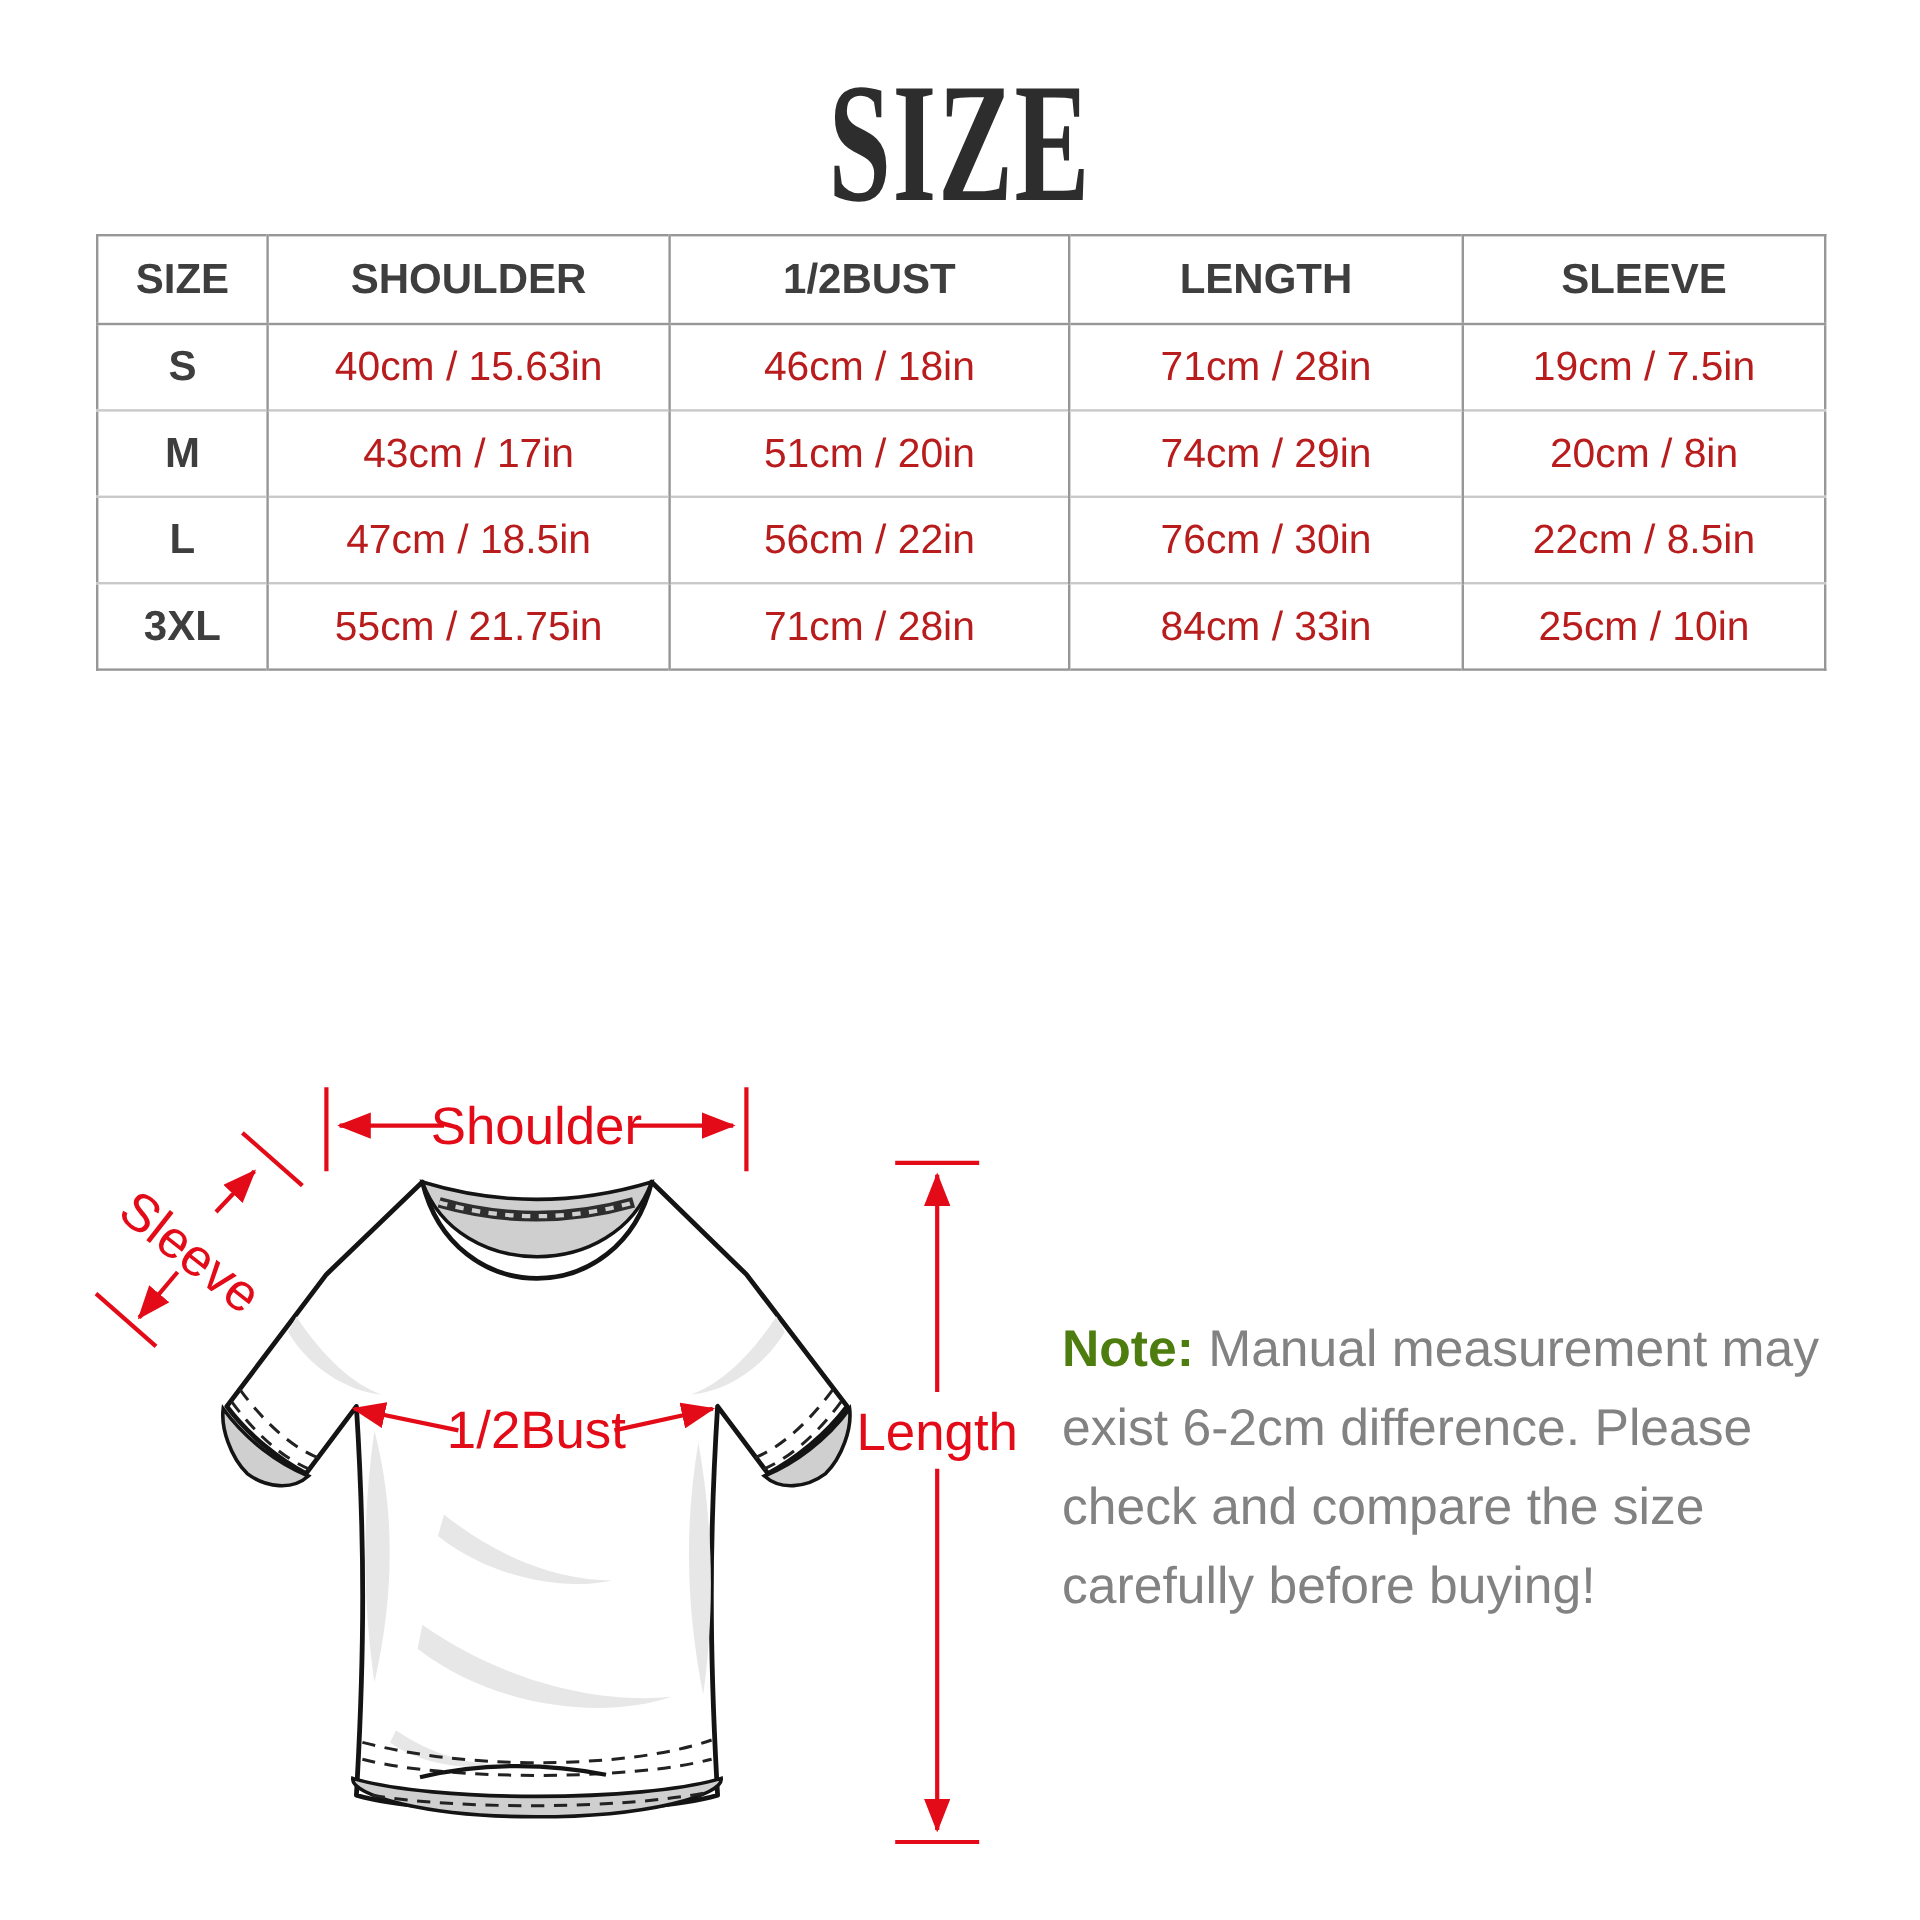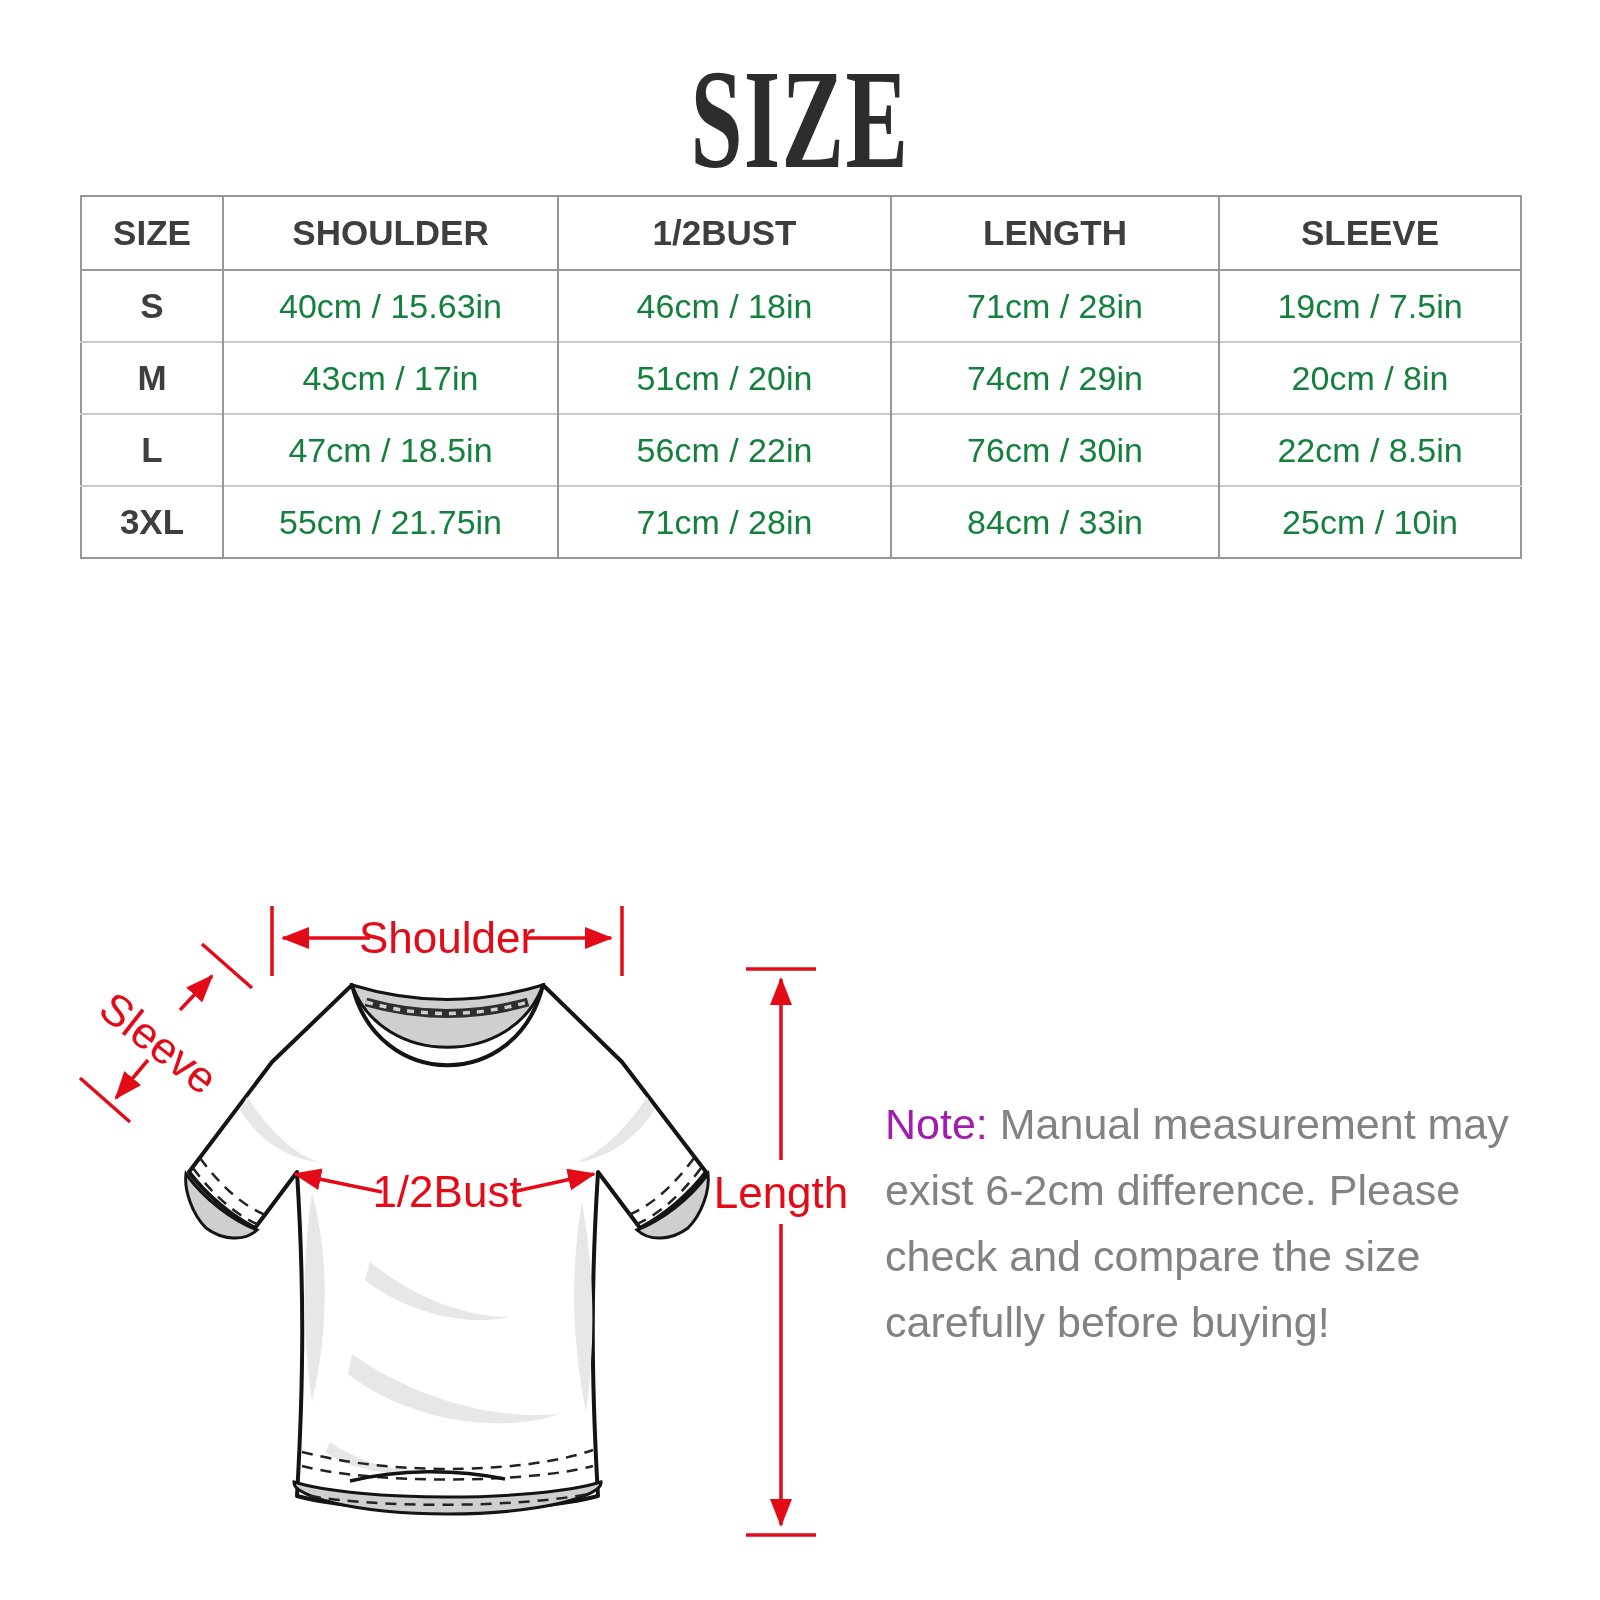--- a/index.html
+++ b/index.html
@@ -7,37 +7,37 @@
         font-family:"Liberation Sans",sans-serif;margin-top:22px;}
   
   .title-wrap{position:absolute;top:26px;left:0;width:100%;text-align:center;}
   .title-wrap span{display:inline-block;font-family:"Liberation Serif",serif;font-weight:bold;
         font-size:142px;line-height:1.0;color:#2d2d2d;transform:scaleX(0.66);letter-spacing:2px;}
   
   .size-table{position:absolute;left:80px;top:173px;width:1440px;border-collapse:collapse;
         table-layout:fixed;border:2px solid #979797;}
   .size-table th{height:70px;font-size:35px;font-weight:bold;color:#3e3e3e;text-align:center;
         border-bottom:2px solid #979797;border-left:2px solid #979797;}
-  .size-table td{height:68px;font-size:34px;color:#15803d;text-align:center;
+  .size-table td{height:68px;font-size:34px;color:#b91c1c;text-align:center;
         border-left:2px solid #979797;}
   .size-table th:first-child,.size-table td:first-child{border-left:none;}
   .size-table tbody tr + tr td{border-top:2px solid #c9c9c9;}
   .size-table td.size-col{font-weight:bold;color:#3e3e3e;font-size:35px;}
   
   .diagram{position:absolute;left:0;top:840px;}
   .shirt-line{fill:#ffffff;stroke:#141414;stroke-width:4;stroke-linejoin:round;}
   .shirt-gray{fill:#cfcfcf;stroke:#141414;stroke-width:3;}
   .wrinkle{fill:#e7e7e7;stroke:none;}
   .stitch{fill:none;stroke:#222222;stroke-width:2.5;stroke-dasharray:11 8;}
   .red-line{fill:none;stroke:var(--accent,#e30b17);stroke-width:3.5;}
   .red-text{fill:var(--accent,#e30b17);font-family:"Liberation Sans",sans-serif;font-size:44px;}
   
   .note{position:absolute;left:885px;top:1069px;width:645px;font-size:43px;line-height:66px;
         color:#828282;}
-  .note b{color:#a21caf;font-weight:normal;text-align:center;}
+  .note b{color:#4d7c0f;font-weight:bold;text-align:center;}
 </style>
 </head>
 <body>
 
 <div class="page">
 
   <div class="title-wrap">
     <span>SIZE</span>
   </div>
 

